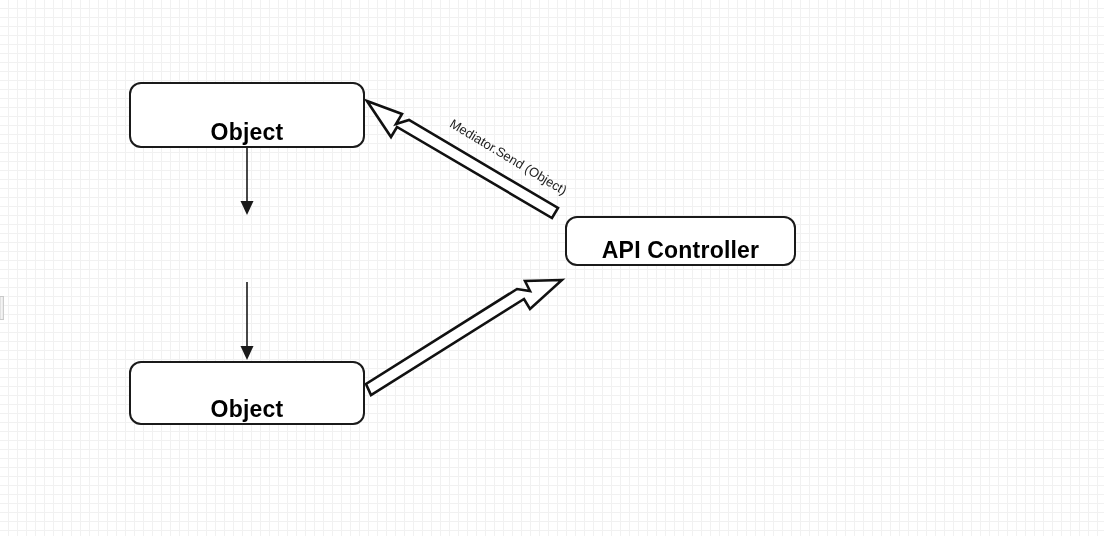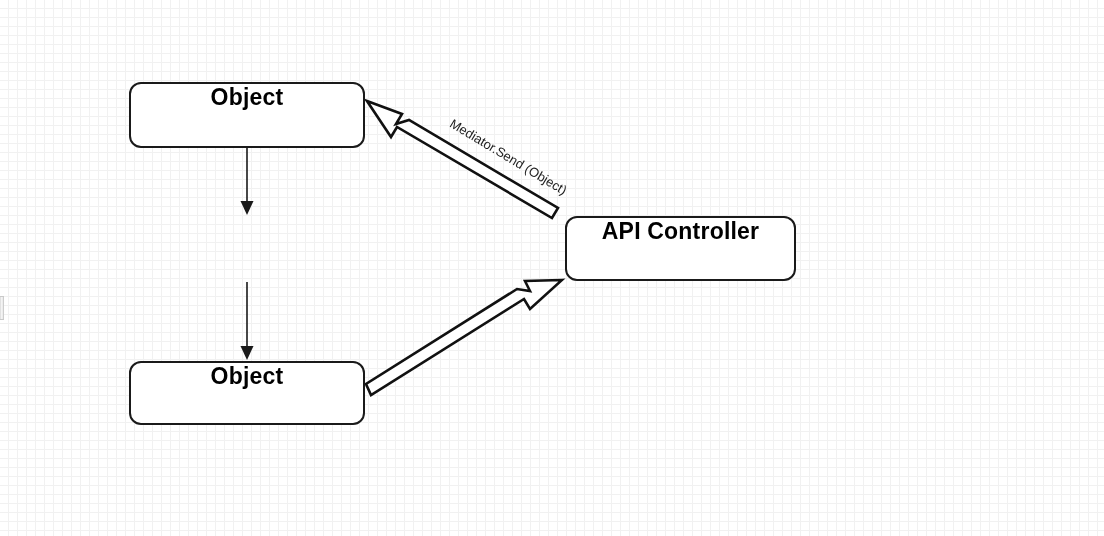--- a/index.html
+++ b/index.html
@@ -29,21 +29,21 @@
     width: 1104px;
     height: 536px;
   }
   .node-box {
     position: absolute;
     box-sizing: border-box;
     background: #ffffff;
     border: 2px solid #1a1a1a;
     border-radius: 12px;
     display: flex;
-    align-items: flex-start;
+    align-items: flex-end;
     justify-content: center;
   }
   .node-label {
     font-family: "Liberation Sans", sans-serif;
     font-weight: bold;
     font-size: 23px;
     color: #000000;
     letter-spacing: 0.2px;
     white-space: nowrap;
   }
@@ -110,19 +110,19 @@
 
   <div class="node-box" style="left:129px; top:82px; width:236px; height:66px;">
     <span class="node-label">Object</span>
   </div>
 
 
   <div class="node-box" style="left:129px; top:361px; width:236px; height:64px;">
     <span class="node-label">Object</span>
   </div>
 
-  <div class="node-box" style="left:565px; top:216px; width:231px; height:65px;">
+  <div class="node-box" style="left:565px; top:216px; width:231px; height:50px;">
     <span class="node-label">API Controller</span>
   </div>
 
   <div class="edge-label" style="left:455px; top:116px; transform: rotate(31deg);">Mediator.Send (Object)</div>
 
 </div>
 
 </body></html>

